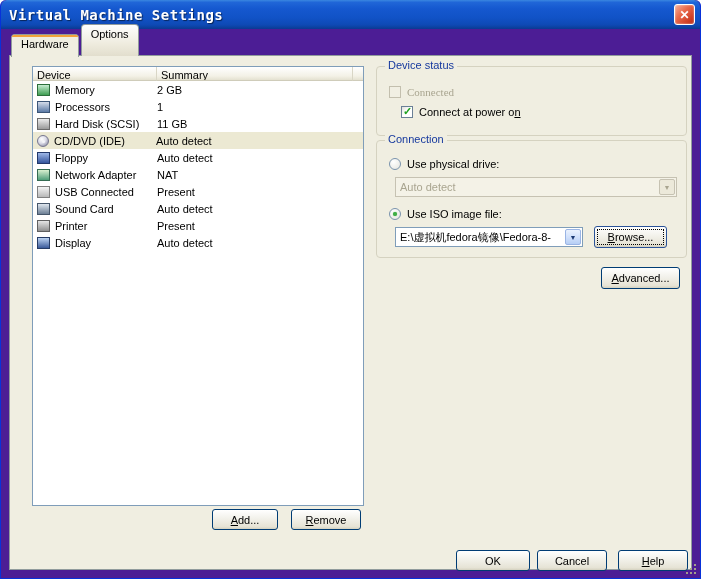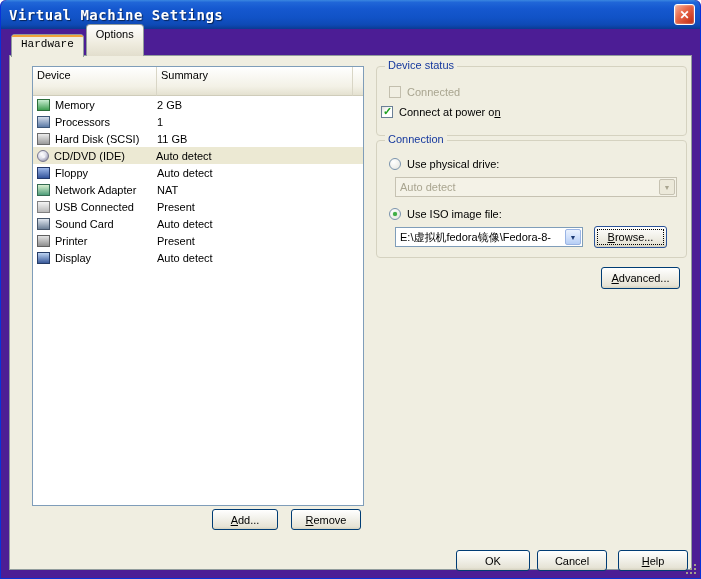--- a/index.html
+++ b/index.html
@@ -26,32 +26,32 @@
     color:#fff;font-weight:bold;display:flex;align-items:center;justify-content:center;font-size:12px;
     box-shadow:inset 0 0 2px rgba(255,255,255,.7);cursor:default;
   }
   .tabstrip{position:absolute;left:10px;top:33px;height:23px;display:flex;align-items:flex-end;z-index:3;}
   .tab{
     position:relative;height:32px;padding:3px 9px 2px;margin-right:2px;
     border:1px solid #919b9c;border-bottom:none;border-radius:4px 4px 0 0;
     background:linear-gradient(#fefefe,#efecdf 60%,#e2decd);
   }
   .tab.active{
-    height:23px;background:#f0eee1;z-index:4;margin-bottom:-1px;font-family:Liberation Mono, monospace;
+    height:23px;background:#f0eee1;z-index:4;margin-bottom:-1px;
   }
   .tab.active::before{
     content:"";position:absolute;top:0;left:0;right:0;height:2px;background:#f2a23a;border-radius:3px 3px 0 0;
   }
   .pane{
     position:absolute;left:8px;right:8px;top:55px;bottom:8px;
     border:1px solid #919b9c;background:#f0eee1;
   }
   
   .device-list{position:absolute;left:22px;top:10px;width:332px;height:440px;background:#fff;border:1px solid #7f9db9;display:flex;flex-direction:column;}
-  .list-header{display:flex;height:29px;flex:none;}
+  .list-header{display:flex;height:14px;flex:none;}
   .hcell{
     padding:2px 4px;border-right:1px solid #d9d6c6;border-bottom:1px solid #cfccba;
     background:linear-gradient(#ffffff,#f3f1e6 70%,#e4e1d0);white-space:nowrap;overflow:hidden;
   }
   .hc-device{width:124px;flex:none;}
   .hc-summary{width:196px;flex:none;}
   .hc-filler{flex:1;border-right:none;}
   .list-body{flex:1;overflow:hidden;}
   .lrow{display:flex;align-items:center;height:17px;padding:0 2px;white-space:nowrap;}
   .lrow.selected{background:var(--selected-row-bg);}
@@ -84,27 +84,27 @@
   .btn-cancel{left:527px;top:494px;width:70px;}
   .btn-help{left:608px;top:494px;width:70px;}
   
   .groupbox{position:absolute;border:1px solid #d5d2c0;border-radius:4px;}
   .group-label{position:absolute;top:-8px;left:8px;background:#f0eee1;padding:0 3px;color:var(--group-label-blue);}
   .group-status{left:366px;top:10px;width:311px;height:70px;}
   .group-connection{left:366px;top:84px;width:311px;height:118px;}
   
   .ctl{position:absolute;display:flex;align-items:center;gap:6px;height:14px;}
   .ctl-connected{left:12px;top:18px;}
-  .ctl-power-on{left:4px;top:38px;}
+  .ctl-power-on{left:24px;top:38px;}
   .ctl-physical{left:12px;top:16px;}
   .ctl-iso{left:12px;top:66px;}
   .checkbox{width:12px;height:12px;border:1px solid #6a7f96;background:linear-gradient(135deg,#dfdfd8,#ffffff 45%);position:relative;flex:none;}
   .ctl.checked .checkbox::after{content:"✓";position:absolute;left:1px;top:-2px;font-size:11px;font-weight:bold;color:var(--check-green);}
   .ctl.disabled .checkbox{border-color:#c3bfae;background:#f1efe3;}
-  .ctl.disabled .ctl-label{color:#a9a590;}
+  .ctl.disabled .ctl-label{color:#a9a590;font-family:Liberation Serif, serif;}
   .radio{width:12px;height:12px;border:1px solid #7a93ad;border-radius:50%;background:radial-gradient(circle at 35% 30%,#ffffff,#e4e4de);position:relative;flex:none;}
   .ctl.checked .radio::after{content:"";position:absolute;left:3px;top:3px;width:4px;height:4px;border-radius:50%;background:var(--radio-green);box-shadow:0 0 1px var(--radio-green);}
   
   .combo{position:absolute;height:20px;border:1px solid #7f9db9;background:#fff;display:flex;align-items:center;padding-left:4px;}
   .combo-physical{left:18px;top:36px;width:282px;}
   .combo-iso{left:18px;top:86px;width:188px;}
   .combo-value{flex:1;overflow:hidden;white-space:nowrap;}
   .arrow-btn{
     flex:none;width:16px;align-self:stretch;margin:1px;display:flex;align-items:center;justify-content:center;
     background:linear-gradient(#eaf2fe 0%,#d2e1fb 50%,#b6cef5 100%);border:1px solid #9ab4e4;border-radius:2px;

